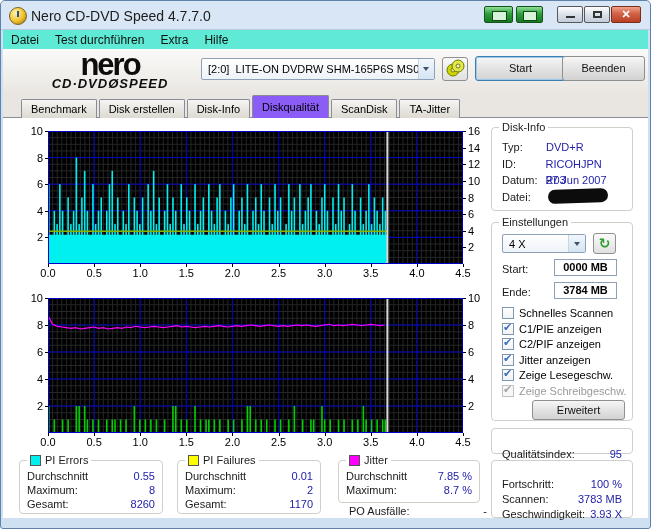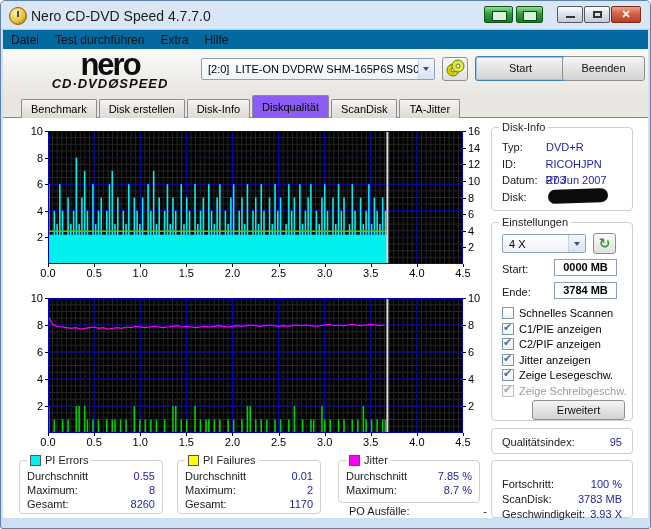--- a/index.html
+++ b/index.html
@@ -21,21 +21,21 @@
   .title-text{position:absolute;left:30px;top:7px;font-size:14px;color:#1c1c1c;}
   .tb-btn{position:absolute;top:5px;height:17px;border-radius:2px;border:1px solid #55585c;box-sizing:border-box;}
   .green-btn{background:linear-gradient(#8fdf98,#2f9e3b 45%,#177a24);border-color:#14541b;}
   .green-btn .glyph{position:absolute;left:7px;top:4px;width:13px;height:8px;background:#d9f2da;border:1px solid #0e4a14;}
   .gray-btn{background:linear-gradient(#fdfdfd,#dbe1e9 50%,#c3ccd8);}
   .close-btn{background:linear-gradient(#f0a28c,#d4664b 40%,#b93f24);border-color:#7c2d17;color:#fff;
     font-size:11px;font-weight:bold;text-align:center;line-height:15px;}
   .min-glyph{position:absolute;left:8px;bottom:4px;width:9px;height:2px;background:#333;}
   .max-glyph{position:absolute;left:8px;top:4px;width:9px;height:7px;border:2px solid #333;box-sizing:border-box;}
   
-  .menubar{position:absolute;left:2px;top:29px;right:2px;height:19px;background:#0369a1;border-bottom:7px solid #6d28d9;}
+  .menubar{position:absolute;left:2px;top:29px;right:2px;height:19px;background:#5eead4;border-bottom:7px solid #6d28d9;}
   .menu-item{display:inline-block;padding:3px 8px 0 8px;font-size:12px;color:#111;}
   .toolbar{position:absolute;left:2px;top:48px;right:2px;height:46px;background:linear-gradient(#fbfaf9,#e9e6e1);}
   .logo{position:absolute;left:22px;top:4px;width:170px;text-align:center;color:#0d0d0d;}
   .logo-nero{font-size:31px;font-weight:bold;letter-spacing:-2px;line-height:24px;}
   .logo-sub{font-size:13px;font-weight:bold;font-style:italic;letter-spacing:1px;line-height:13px;}
   .combo{position:absolute;box-sizing:border-box;border:1px solid #8da0b5;border-radius:2px;
     background:linear-gradient(#fff,#eef3f9);display:flex;align-items:center;padding-left:6px;}
   .combo .txt{white-space:pre;overflow:hidden;}
   .arrowbox{margin-left:auto;width:16px;align-self:stretch;border-left:1px solid #c5d5e5;
     background:linear-gradient(#f2f7fc,#d5e4f3);display:flex;align-items:center;justify-content:center;}
@@ -147,21 +147,21 @@
         </div>
         <div class="info-row" style="top: 27.5px;">
           <span class="kv-label">ID:</span>
           <span class="val">RICOHJPN R03</span>
         </div>
         <div class="info-row" style="top: 44px;">
           <span class="kv-label">Datum:</span>
           <span class="val">27 Jun 2007</span>
         </div>
         <div class="info-row" style="top: 60.5px;">
-          <span class="kv-label">Disk:</span>
+          <span class="kv-label">Datei:</span>
           <span class="redact"></span>
         </div>
       </div>
   </div>
 
   <div class="group" style="left:490px;top:221px;width:142px;height:199px;">
     <div class="group-title">Einstellungen</div>
     <div class="combo" style="left:10px;top:11px;width:84px;height:19px;">
       <span class="txt">4 X</span>
       <span class="arrowbox">
@@ -208,34 +208,34 @@
           <span class="cb">
             <span class="check">✔</span>
           </span>
           <span class="cblabel">Zeige Schreibgeschw.</span>
         </div>
       </div>
     <div class="btn" style="left:40px;top:177px;width:93px;height:20px;line-height:18px;">Erweitert</div>
   </div>
 
   <div class="group" style="left:490px;top:427px;width:142px;height:26px;">
-    <div class="srow" style="margin-top:6px;padding:0 10px;">
+    <div class="srow" style="margin-top:18px;padding:0 10px;">
       <span class="kv-label">Qualitätsindex:</span>
       <span class="val">95</span>
     </div>
   </div>
 
   <div class="group" style="left:490px;top:459px;width:142px;height:58px;">
     <div id="progress-rows" style="margin-top:16px;">
         <div class="srow" style="padding: 0px 10px; height: 15px; line-height: 15px;">
           <span class="kv-label">Fortschritt:</span>
           <span class="val">100 %</span>
         </div>
         <div class="srow" style="padding: 0px 10px; height: 15px; line-height: 15px;">
-          <span class="kv-label">ScanDisk:</span>
+          <span class="kv-label">Scannen:</span>
           <span class="val">3783 MB</span>
         </div>
         <div class="srow" style="padding: 0px 10px; height: 15px; line-height: 15px;">
           <span class="kv-label">Geschwindigkeit:</span>
           <span class="val">3.93 X</span>
         </div>
       </div>
   </div>
 
   <div id="stat-boxes">

